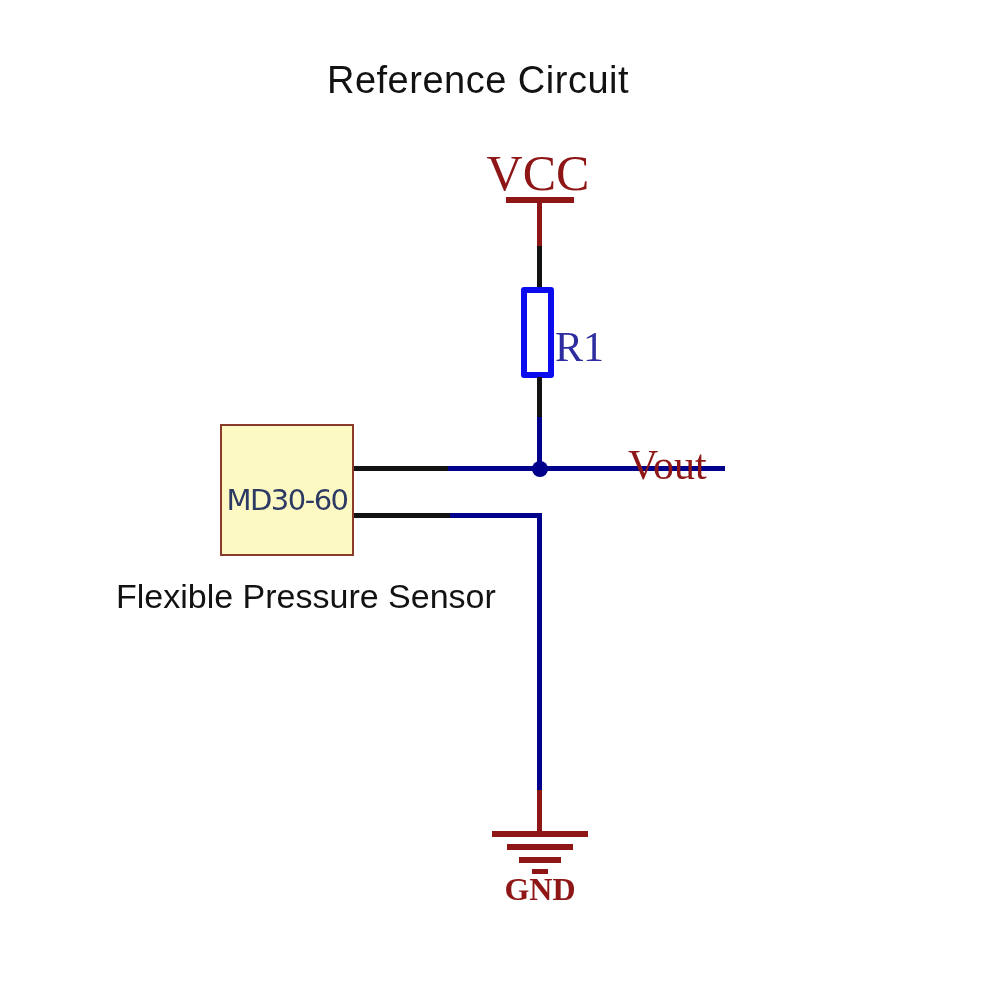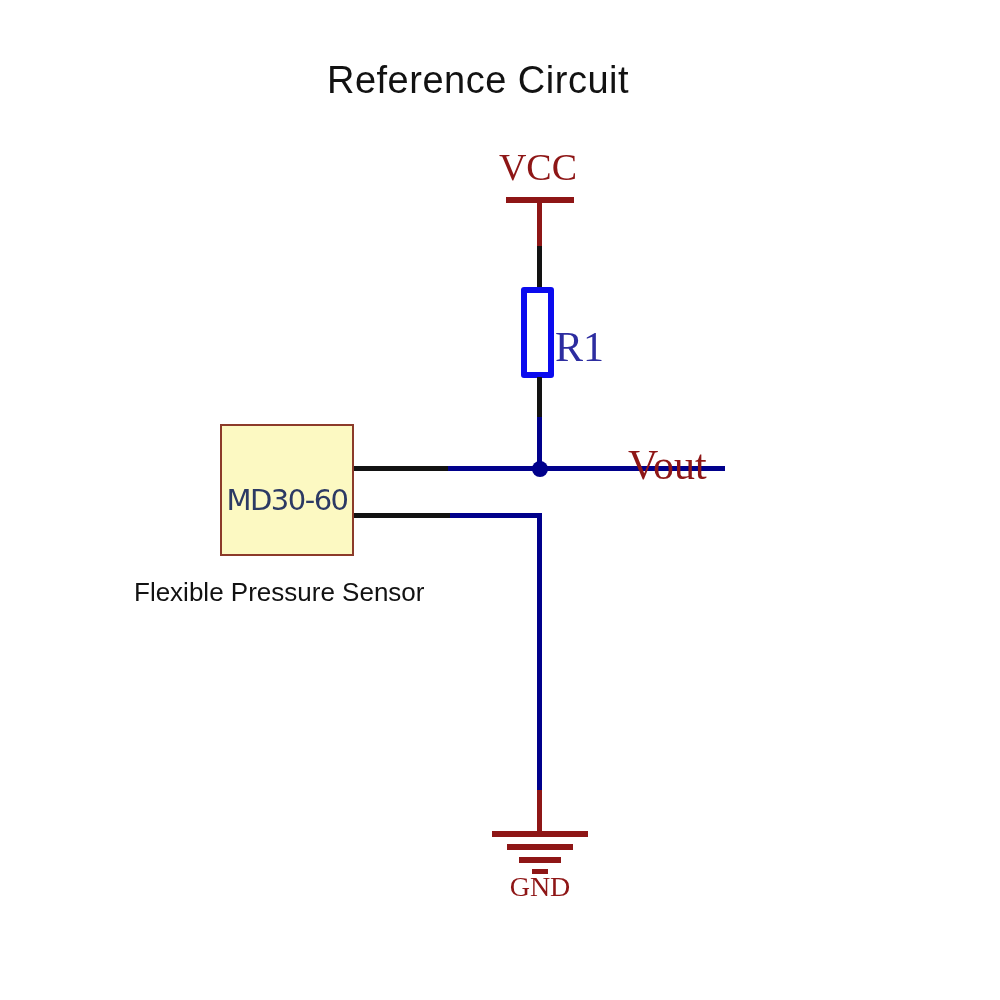--- a/index.html
+++ b/index.html
@@ -32,35 +32,36 @@
     font-family: "Liberation Serif", "DejaVu Serif", serif;
     color: var(--dark_red);
     line-height: 1;
   }
 
   .vcc-label {
     left: 438px;
     top: 148px;
     width: 200px;
     text-align: center;
-    font-size: 38px;
+    font-size: 50px;
   }
 
   .vout-label {
     left: 628px;
     top: 444px;
     font-size: 42px;
   }
 
   .gnd-label {
     left: 440px;
     top: 873px;
     width: 200px;
     text-align: center;
-    font-size: 28px;
+    font-size: 32px;
+    font-weight: bold;
   }
 
   .r1-label {
     font-family: "Liberation Serif", "DejaVu Serif", serif;
     color: var(--r1_text);
     left: 555px;
     top: 326px;
     font-size: 42px;
     line-height: 1;
   }
@@ -128,24 +129,23 @@
     font-size: 29px;
     letter-spacing: -1.5px;
     color: var(--component_text);
     margin-top: 20px;
     white-space: nowrap;
   }
 
   .sensor-caption {
     left: 116px;
     top: 579px;
-    font-size: 26px;
+    font-size: 34px;
     line-height: 1;
     color: var(--text_black);
-    margin-left: 18px;
   }
 </style>
 </head>
 <body>
 
 <div class="canvas">
 
   <div class="abs title">Reference Circuit</div>
 
   <div class="abs serif-label vcc-label">VCC</div>

